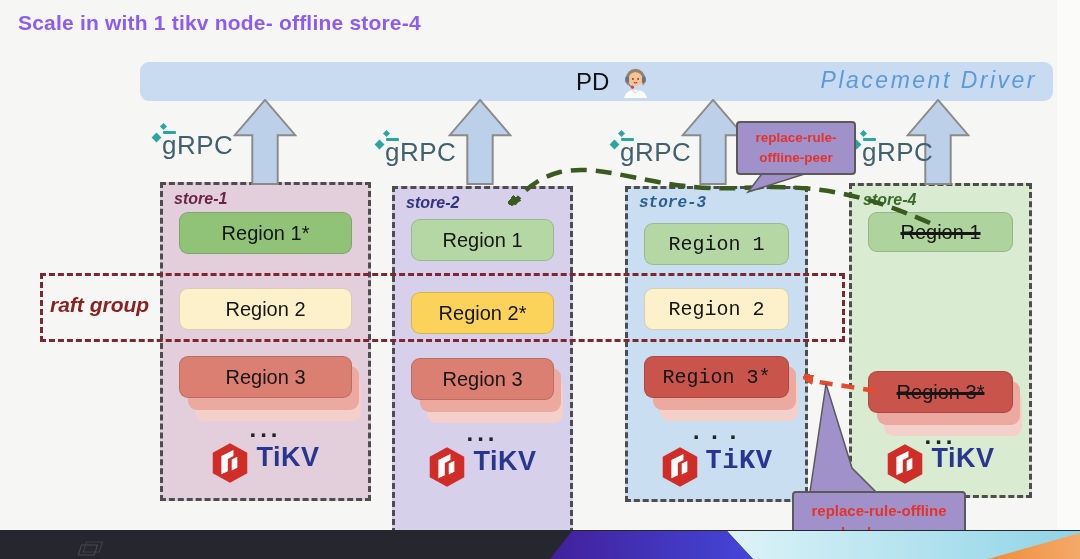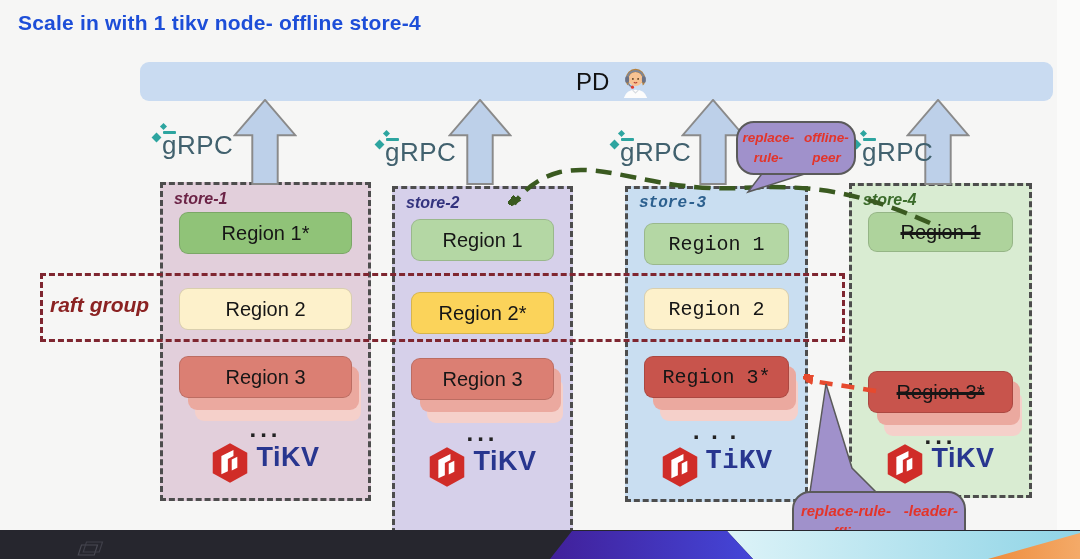--- a/index.html
+++ b/index.html
@@ -4,21 +4,21 @@
 <style>
   html,body{margin:0;padding:0;}
   body{
     width:1080px;height:559px;position:relative;overflow:hidden;
     background:#f6f6f5;font-family:"Liberation Sans",sans-serif;
     -webkit-font-smoothing:antialiased;
   }
   .abs{position:absolute;}
 
   
-  .title{left:18px;top:11px;font-size:21px;font-weight:bold;color:#1d4ed8;letter-spacing:.2px;}
+  .title{left:18px;top:11px;font-size:21px;font-weight:bold;color:#8b5cf6;letter-spacing:.2px;}
 
   
   .pd-bar{left:140px;top:62px;width:913px;height:39px;background:#c9dbf1;border-radius:9px;z-index:1;}
   .pd-label{position:absolute;left:436px;top:6px;font-size:24px;color:#111;}
   .pd-avatar{position:absolute;left:478px;top:2px;width:35px;height:35px;}
   .pd-right{position:absolute;right:16px;top:5px;font-size:23px;font-style:italic;letter-spacing:2.5px;color:#5b9ad8;font-weight:500;}
 
   
   .blk-arrow{width:64px;height:86px;z-index:2;}
   .a1{left:233px;top:99px;} .a2{left:448px;top:99px;} .a3{left:681px;top:99px;} .a4{left:906px;top:99px;}
@@ -63,23 +63,23 @@
   .s4 .dots{top:236px;}
   .tikv-row{position:absolute;left:0;right:0;top:257px;height:46px;display:flex;align-items:flex-start;justify-content:center;gap:7px;}
   .tikv-logo{width:38px;height:42px;}
   .tikv-text{font-size:27px;font-weight:bold;color:#28368f;letter-spacing:.5px;}
 
   
   .raft-box{left:40px;top:273px;width:805px;height:69px;border:3px dashed #7f2630;z-index:4;box-sizing:border-box;background:transparent;}
   .raft-label{left:50px;top:293px;font-size:21px;font-weight:bold;font-style:italic;color:#8b2222;z-index:4;}
 
   
-  .badge{background:#a091cb;border:2px solid #5a5a5a;border-radius:18px;z-index:7;
-         display:flex;flex-direction:row;align-items:center;justify-content:center;
-         color:#e3342a;font-weight:bold;text-align:center;line-height:1.45;box-sizing:border-box;font-style:italic;}
+  .badge{background:#a091cb;border:2px solid #5a5a5a;border-radius:4px;z-index:7;
+         display:flex;flex-direction:column;align-items:center;justify-content:center;
+         color:#e3342a;font-weight:bold;text-align:center;line-height:1.45;box-sizing:border-box;}
   .badge-top{left:736px;top:121px;width:120px;height:54px;font-size:13.5px;}
   .badge-bottom{left:792px;top:491px;width:174px;height:61px;font-size:15px;}
 
   
   .overlay{left:0;top:0;width:1080px;height:559px;z-index:6;pointer-events:none;}
 
   
   .footer{left:0;top:525px;width:1080px;height:34px;z-index:8;pointer-events:none;}
   .right-strip{left:1057px;top:0;width:23px;height:559px;background:#fbfbfa;z-index:0;}
 </style>
@@ -104,20 +104,21 @@
       <rect x="24.6" y="12.6" width="4" height="6.6" rx="1.8" fill="#6a7287"></rect>
       <circle cx="15.3" cy="15.3" r="0.9" fill="#503416"></circle>
       <circle cx="20.7" cy="15.3" r="0.9" fill="#503416"></circle>
       <path d="M16.3 18.8 q1.7 1.4 3.4 0" stroke="#b23a2e" stroke-width="1.1" fill="none"></path>
       <path d="M10.5 19.5 q1.2 3.2 4 4.1" stroke="#7d8698" stroke-width="1.5" fill="none"></path>
       <circle cx="14.9" cy="23.8" r="1.6" fill="#e23b2e"></circle>
       <path d="M6 35 q2.5 -8.5 12 -8.5 q9.5 0 12 8.5 z" fill="#fcfcfc"></path>
       <path d="M15 26.8 l3 3 l3 -3" fill="none" stroke="#d8dce2" stroke-width="1.2"></path>
     </svg>
   </span>
+  <span class="pd-right">Placement Driver</span>
 </div>
 
 <svg class="abs blk-arrow a1" viewBox="0 0 64 88">
     <polygon points="32,1 63,37 45,37 45,87 19,87 19,37 1,37" fill="#bdd0e9" stroke="#8a8a8a" stroke-width="2"></polygon>
   </svg>
 <svg class="abs blk-arrow a2" viewBox="0 0 64 88">
     <polygon points="32,1 63,37 45,37 45,87 19,87 19,37 1,37" fill="#bdd0e9" stroke="#8a8a8a" stroke-width="2"></polygon>
   </svg>
 <svg class="abs blk-arrow a3" viewBox="0 0 64 88">
     <polygon points="32,1 63,37 45,37 45,87 19,87 19,37 1,37" fill="#bdd0e9" stroke="#8a8a8a" stroke-width="2"></polygon>

